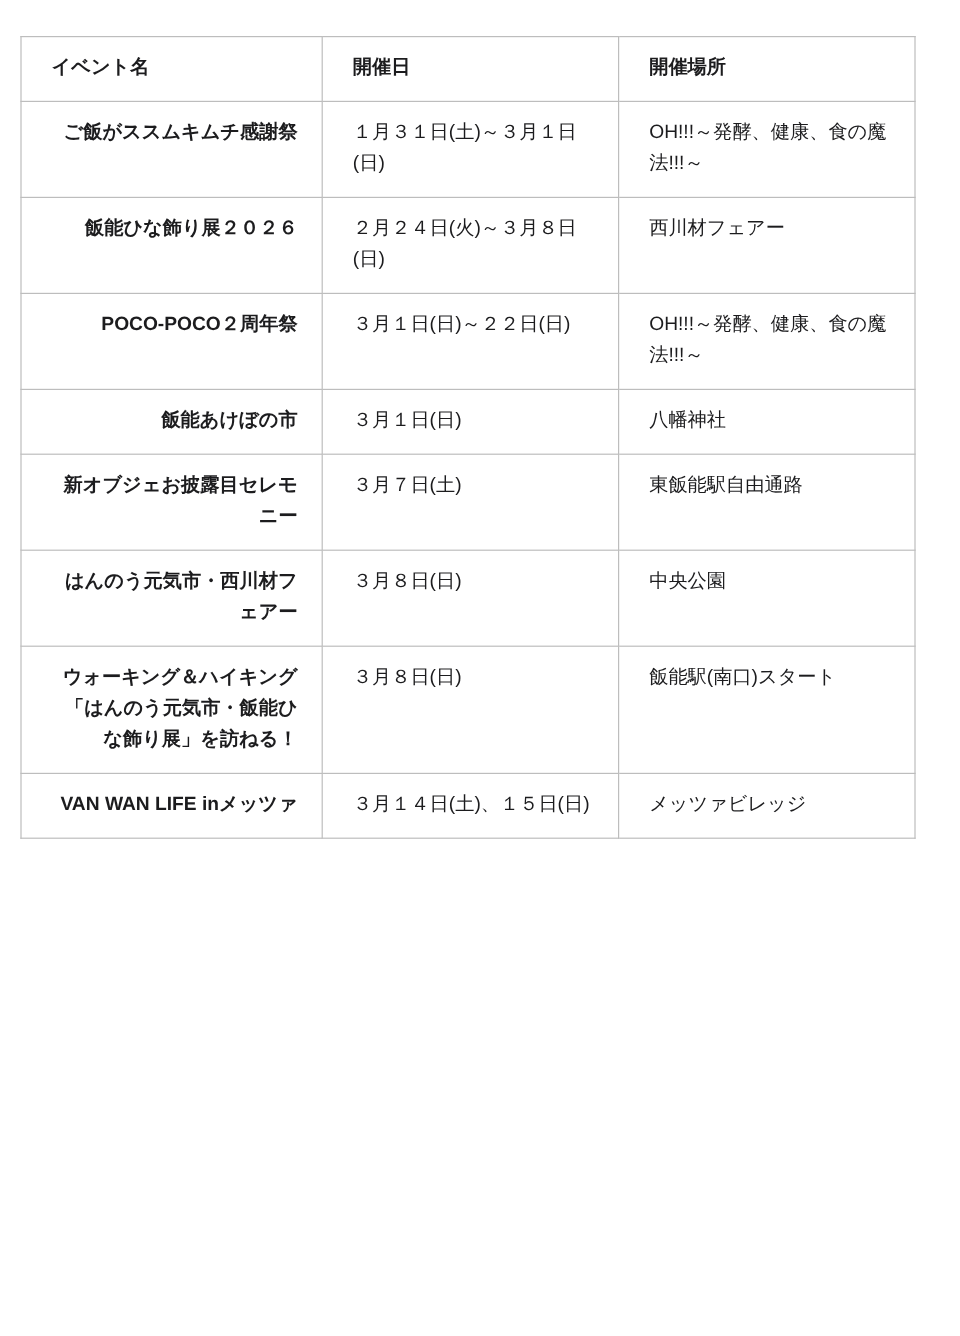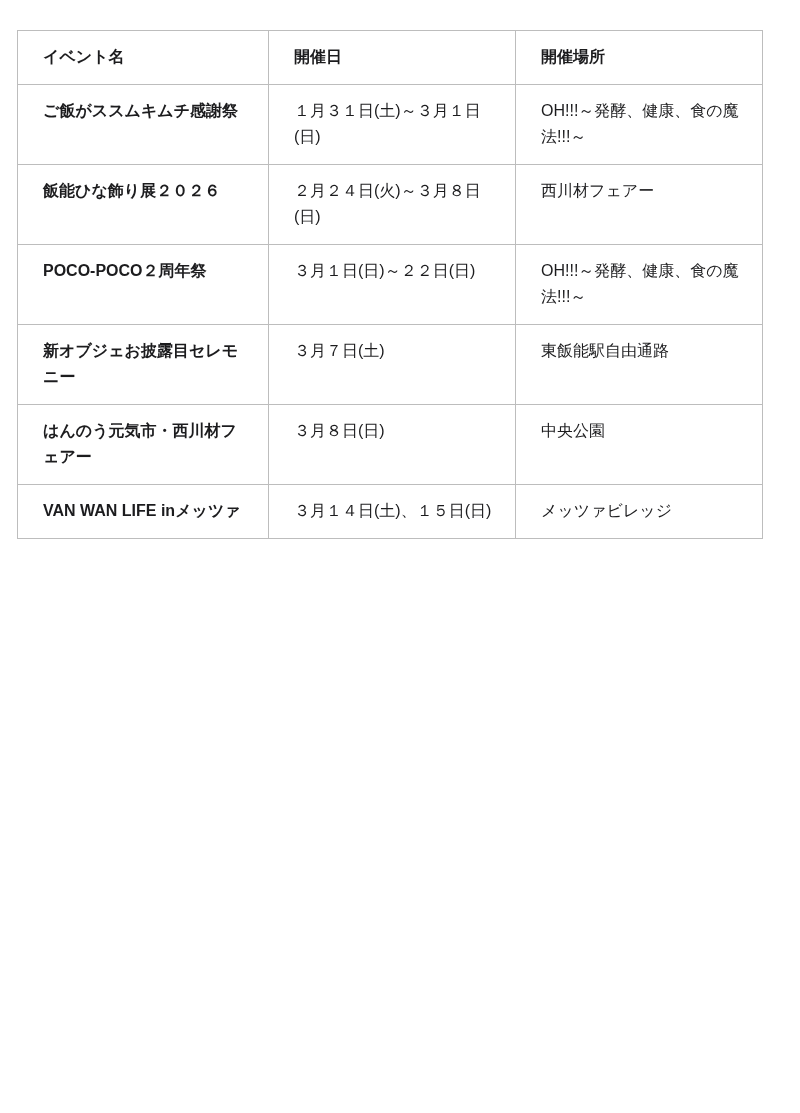--- a/index.html
+++ b/index.html
@@ -36,20 +36,21 @@
     color: #1c1c1e;
     font-weight: 400;
     word-break: break-all;
     overflow-wrap: anywhere;
   }
   table.events th {
     font-weight: 700;
   }
   table.events td.name {
     font-weight: 700;
+    text-align: right;
   }
 </style>
 </head>
 <body>
 
 <div class="page">
   <table class="events">
     <colgroup>
       <col class="c1">
         <col class="c2">
@@ -72,28 +73,38 @@
         <td class="name">飯能ひな飾り展２０２６</td>
         <td>２月２４日(火)～３月８日(日)</td>
         <td>西川材フェアー</td>
       </tr>
       <tr>
         <td class="name">POCO-POCO２周年祭</td>
         <td>３月１日(日)～２２日(日)</td>
         <td>OH!!!～発酵、健康、食の魔法!!!～</td>
       </tr>
       <tr>
+        <td class="name">飯能あけぼの市</td>
+        <td>３月１日(日)</td>
+        <td>八幡神社</td>
+      </tr>
+      <tr>
         <td class="name">新オブジェお披露目セレモニー</td>
         <td>３月７日(土)</td>
         <td>東飯能駅自由通路</td>
       </tr>
       <tr>
         <td class="name">はんのう元気市・西川材フェアー</td>
         <td>３月８日(日)</td>
         <td>中央公園</td>
+      </tr>
+      <tr>
+        <td class="name">ウォーキング＆ハイキング「はんのう元気市・飯能ひな飾り展」を訪ねる！</td>
+        <td>３月８日(日)</td>
+        <td>飯能駅(南口)スタート</td>
       </tr>
       <tr>
         <td class="name">VAN WAN LIFE inメッツァ</td>
         <td>３月１４日(土)、１５日(日)</td>
         <td>メッツァビレッジ</td>
       </tr>
     </tbody>
   </table>
 </div>
 

